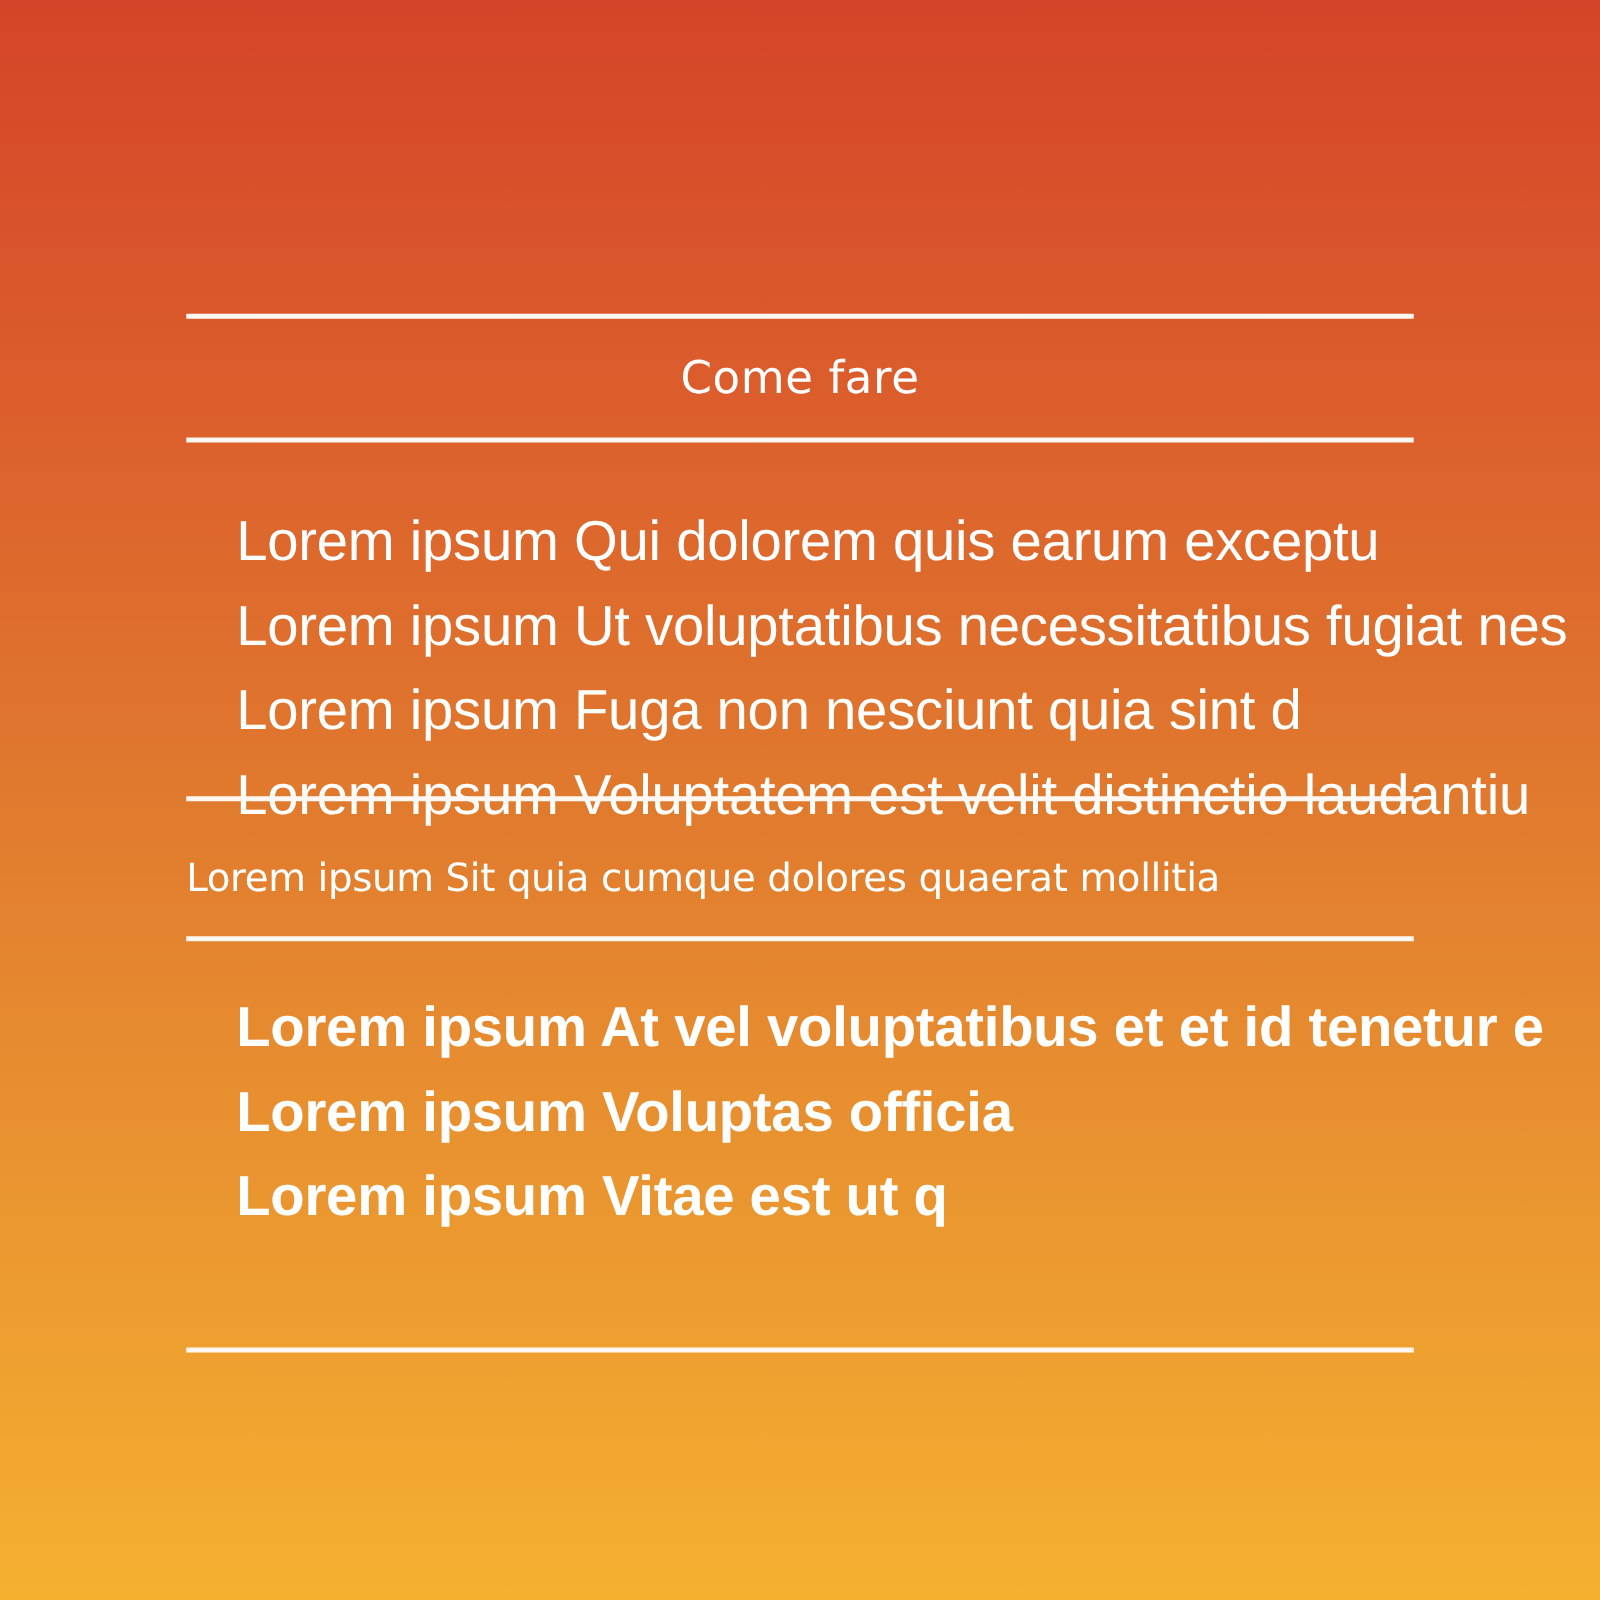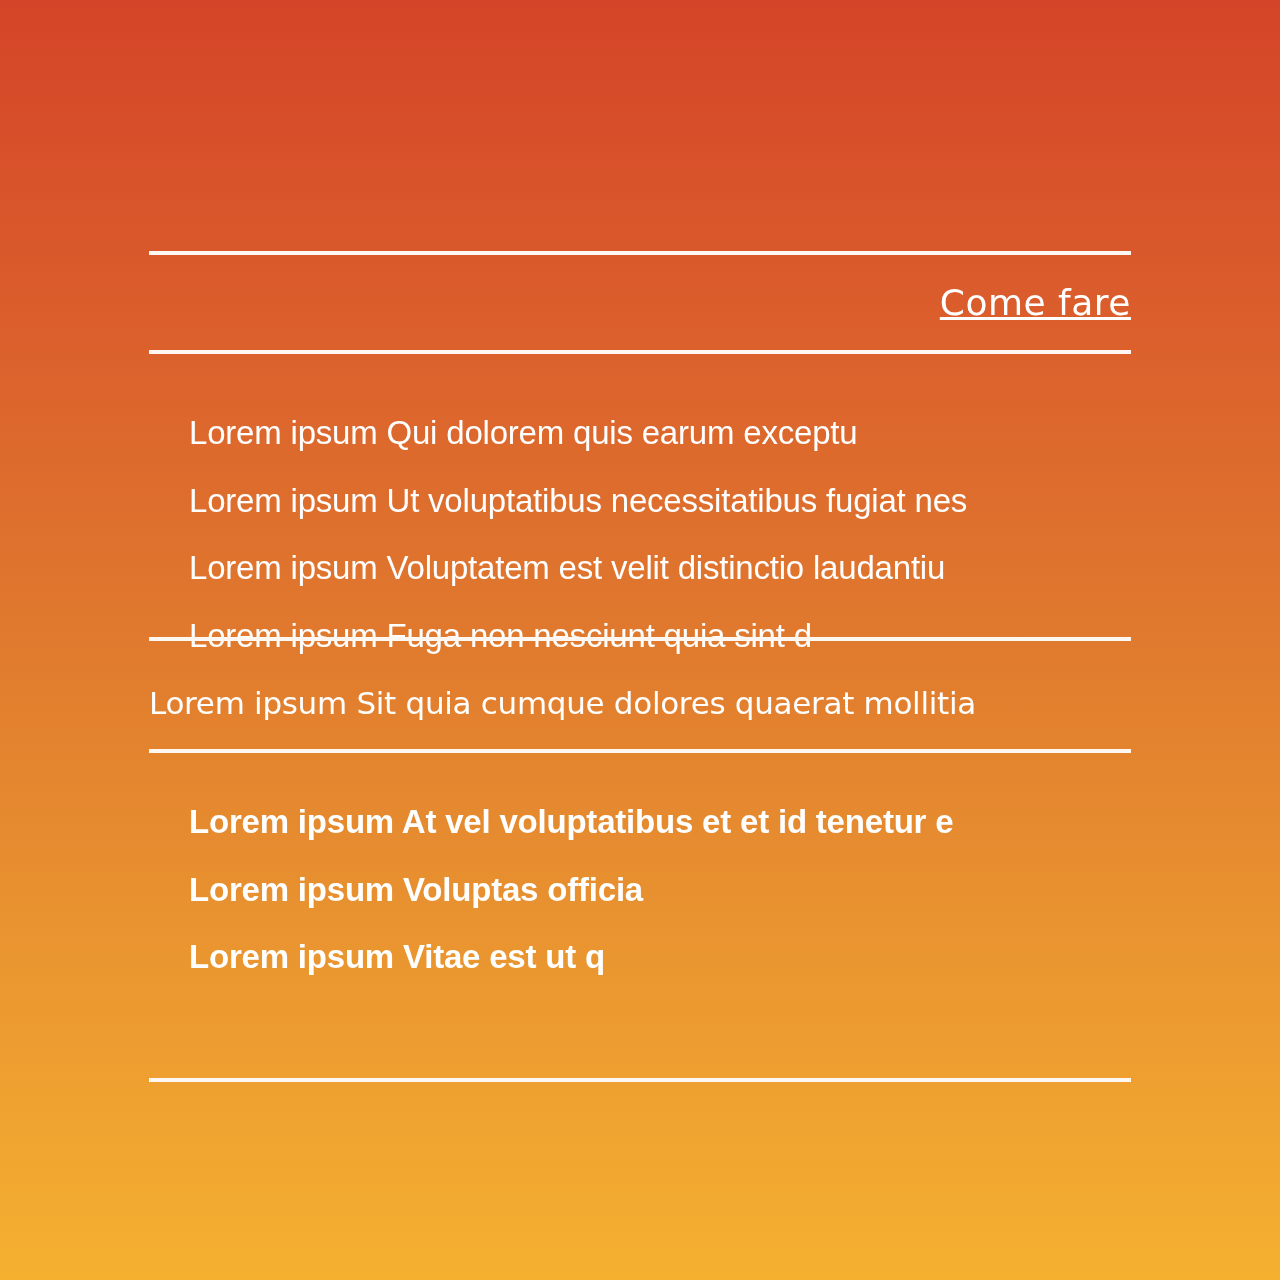--- a/index.html
+++ b/index.html
@@ -20,38 +20,37 @@
       left: 149px;
       width: 982px;
       height: 4px;
       background: #fff8f2;
     }
     .title {
       position: absolute;
       left: 149px;
       width: 982px;
       top: 282px;
-      text-align: right;
+      text-align: center;
       font-size: 36px;
       font-weight: normal;
       letter-spacing: 0.5px;
       font-family: "DejaVu Sans", sans-serif;
-      text-decoration: underline;
     }
     .list {
       position: absolute;
       left: 189px;
       margin: 0;
       padding: 0;
       list-style: none;
     }
     .list li {
       height: 67.5px;
       line-height: 40px;
-      font-size: 33px;
+      font-size: 45px;
       font-family: "Liberation Sans", sans-serif;
       letter-spacing: -0.2px;
       white-space: nowrap;
     }
     .subheading {
       position: absolute;
       left: 149px;
       width: 982px;
       top: 685px;
       font-size: 31px;
@@ -63,22 +62,22 @@
 </head>
 <body>
 
 <div class="rule" style="top:251px;"></div>
 <div class="title">Come fare</div>
 <div class="rule" style="top:350px;"></div>
 
 <ul class="list" style="top:413px;">
   <li>Lorem ipsum Qui dolorem quis earum exceptu</li>
   <li>Lorem ipsum Ut voluptatibus necessitatibus fugiat nes</li>
+  <li>Lorem ipsum Fuga non nesciunt quia sint d</li>
   <li>Lorem ipsum Voluptatem est velit distinctio laudantiu</li>
-  <li>Lorem ipsum Fuga non nesciunt quia sint d</li>
 </ul>
 
 <div class="rule" style="top:637px;"></div>
 <div class="subheading">Lorem ipsum Sit quia cumque dolores quaerat mollitia</div>
 <div class="rule" style="top:749px;"></div>
 
 <ul class="list" style="top:802px;font-weight:bold;">
   <li>Lorem ipsum At vel voluptatibus et et id tenetur e</li>
   <li>Lorem ipsum Voluptas officia</li>
   <li>Lorem ipsum Vitae est ut q</li>

